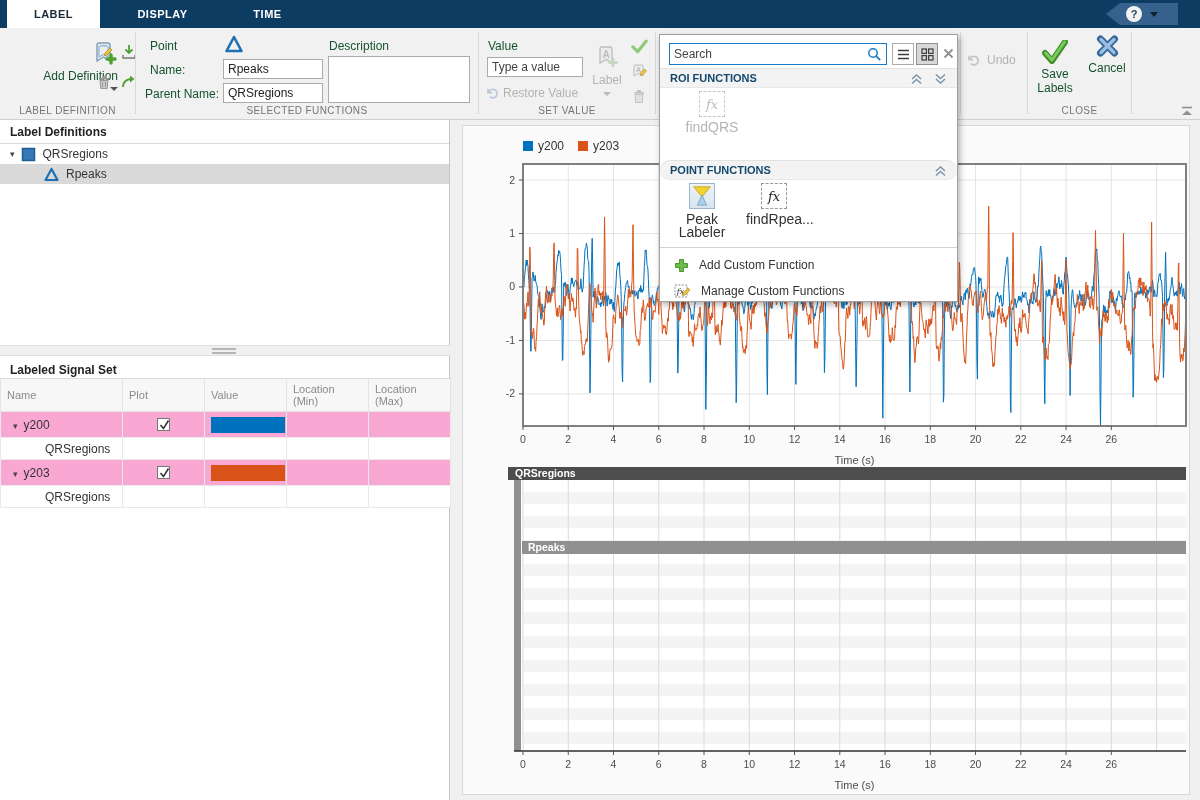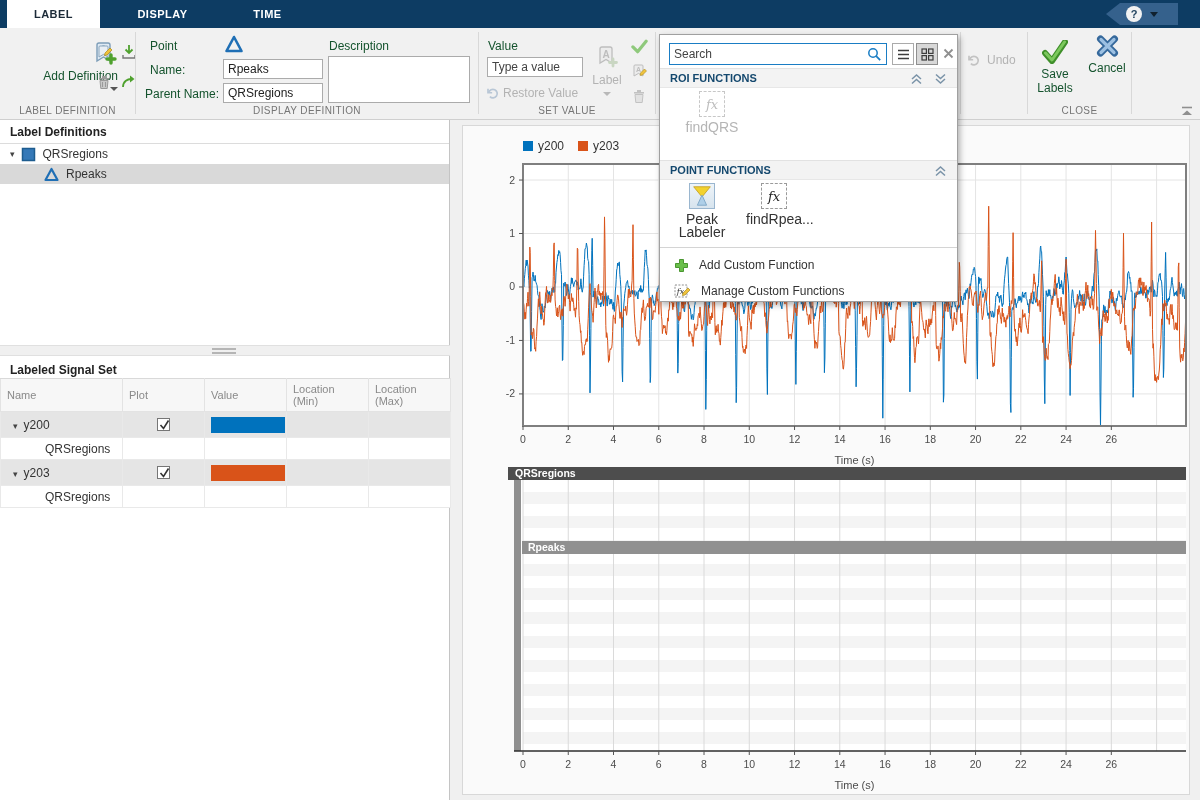--- a/index.html
+++ b/index.html
@@ -34,21 +34,21 @@
   #ld-header { border-bottom:1px solid #dcdcdc; }
   .tree-row { position:relative; height:20px; display:flex; align-items:center; cursor:pointer; }
   .tree-row.selected { background:#d9d9d9; }
   #splitter-h { position:absolute; left:0; top:225px; width:450px; height:11px; background:#f0f0f0; border-top:1px solid #e0e0e0; border-bottom:1px solid #e0e0e0; cursor:row-resize; }
   #splitter-grip { position:absolute; left:212px; top:2px; width:24px; height:6px; border-top:2px solid #b5b5b5; border-bottom:2px solid #b5b5b5; }
 
   
   table#sigset { border-collapse:collapse; width:450px; table-layout:fixed; }
   #sigset th { background:#f7f7f7; color:#8a8a8a; font-weight:normal; font-size:11px; text-align:left; padding:4px 6px; border:1px solid #e3e3e3; border-top:1px solid #d9d9d9; height:24px; }
   #sigset td { border:1px solid #e9e9e9; padding:2px 6px; font-size:12px; color:#333; }
-  #sigset tr.parent-row { background:#e5e5e5; height:26px;margin-top:28px; }
+  #sigset tr.parent-row { background:#f9a8d4; height:26px;margin-top:28px; }
   #sigset tr.child-row { background:#ffffff; height:22px; }
   .swatch { height:16px; width:74px; }
   .cb { width:13px; height:13px; border:1px solid #767676; background:#fff; margin:0 auto; position:relative; cursor:pointer; }
   .cb svg { position:absolute; left:0px; top:-1px; }
   .row-caret { font-size:9px; color:#444; margin-right:6px; }
 
   
   #plot-card { left:462px; top:125px; width:728px; height:670px; background:#fafafa; border:1px solid #d8d8d8; }
   #legend { position:absolute; left:60px; top:13px; display:flex; align-items:center; gap:14px; font-size:12px; color:#333; }
   .leg-item { display:flex; align-items:center; gap:5px; }
@@ -134,21 +134,21 @@
       <div class="abs tool-label" style="left:14px; top:11px;">Point</div>
       <svg class="abs" style="left:88px; top:6px;" width="20" height="20" viewBox="0 0 20 20">
         <path d="M10 3 L17.5 17 H2.5 Z" fill="none" stroke="#1f6fb5" stroke-width="2.6" stroke-linejoin="round"></path>
       </svg>
       <div class="abs tool-label" style="left:14px; top:35px;">Name:</div>
       <input class="abs fld" style="left: 87px; top: 31px; width: 100px;" value="Rpeaks">
       <div class="abs tool-label" style="left:9px; top:59px;">Parent Name:</div>
       <input class="abs fld" style="left: 87px; top: 55px; width: 100px;" value="QRSregions">
       <div class="abs tool-label" style="left:193px; top:11px;">Description</div>
       <textarea class="abs fld" style="left: 192px; top: 28px; width: 142px; height: 47px;"></textarea>
-      <div class="tsec-label">DISPLAY DEFINITION</div>
+      <div class="tsec-label">SELECTED FUNCTIONS</div>
     </div>
     <div class="tdiv" style="left:478px;"></div>
 
     <div class="abs" style="left:479px; top:0; width:176px; height:91px;">
       <div class="abs tool-label" style="left:9px; top:11px;">Value</div>
       <input class="abs fld" style="left: 8px; top: 29px; width: 96px;" placeholder="Type a value">
       <div class="abs icon-btn" style="left:6px; top:55px; height:20px; gap:3px;">
         <svg width="15" height="15" viewBox="0 0 16 16">
           <path d="M4 7 a4.6 4.6 0 1 1 1.2 4.4" fill="none" stroke="#b9c7d6" stroke-width="1.8"></path>
           <path d="M3.2 2.8 v4.4 h4.4" fill="none" stroke="#b9c7d6" stroke-width="1.8"></path>
@@ -487,21 +487,21 @@
       </svg>
       <svg class="abs" style="left:274px; top:4px;" width="13" height="12" viewBox="0 0 13 12">
         <path d="M2 1.5 L6.5 5.5 L11 1.5 M2 6 L6.5 10 L11 6" fill="none" stroke="#7a93a8" stroke-width="1.5"></path>
       </svg>
     </div>
     <div class="abs" style="left:24px; top:56px; width:56px;">
       <div class="fx-box dim" style="margin:0 auto;">fx</div>
       <div class="gal-item-label dim" style="margin-top:4px;">findQRS</div>
     </div>
 
-    <div class="sec-head" style="top:125px;">
+    <div class="sec-head" style="top:125px;border-radius:10px;">
       <span>POINT FUNCTIONS</span>
       <svg class="abs" style="left:274px; top:4px;" width="13" height="12" viewBox="0 0 13 12">
         <path d="M2 6 L6.5 2 L11 6 M2 10.5 L6.5 6.5 L11 10.5" fill="none" stroke="#7a93a8" stroke-width="1.5"></path>
       </svg>
     </div>
     <div class="abs" style="left:14px; top:148px; width:56px;">
       <svg width="26" height="26" viewBox="0 0 26 26" style="display:block; margin:0 auto; border:1px solid #9ab6cf; background:linear-gradient(#eef4f9,#d7e4ee);">
         <polygon points="4,3 22,3 13,14" fill="#f2d22e" stroke="#c9a42a" stroke-width="1"></polygon>
         <path d="M8 23 L13 12 L18 23 Z" fill="#aecfe8" stroke="#7da6c6" stroke-width="1"></path>
       </svg>

